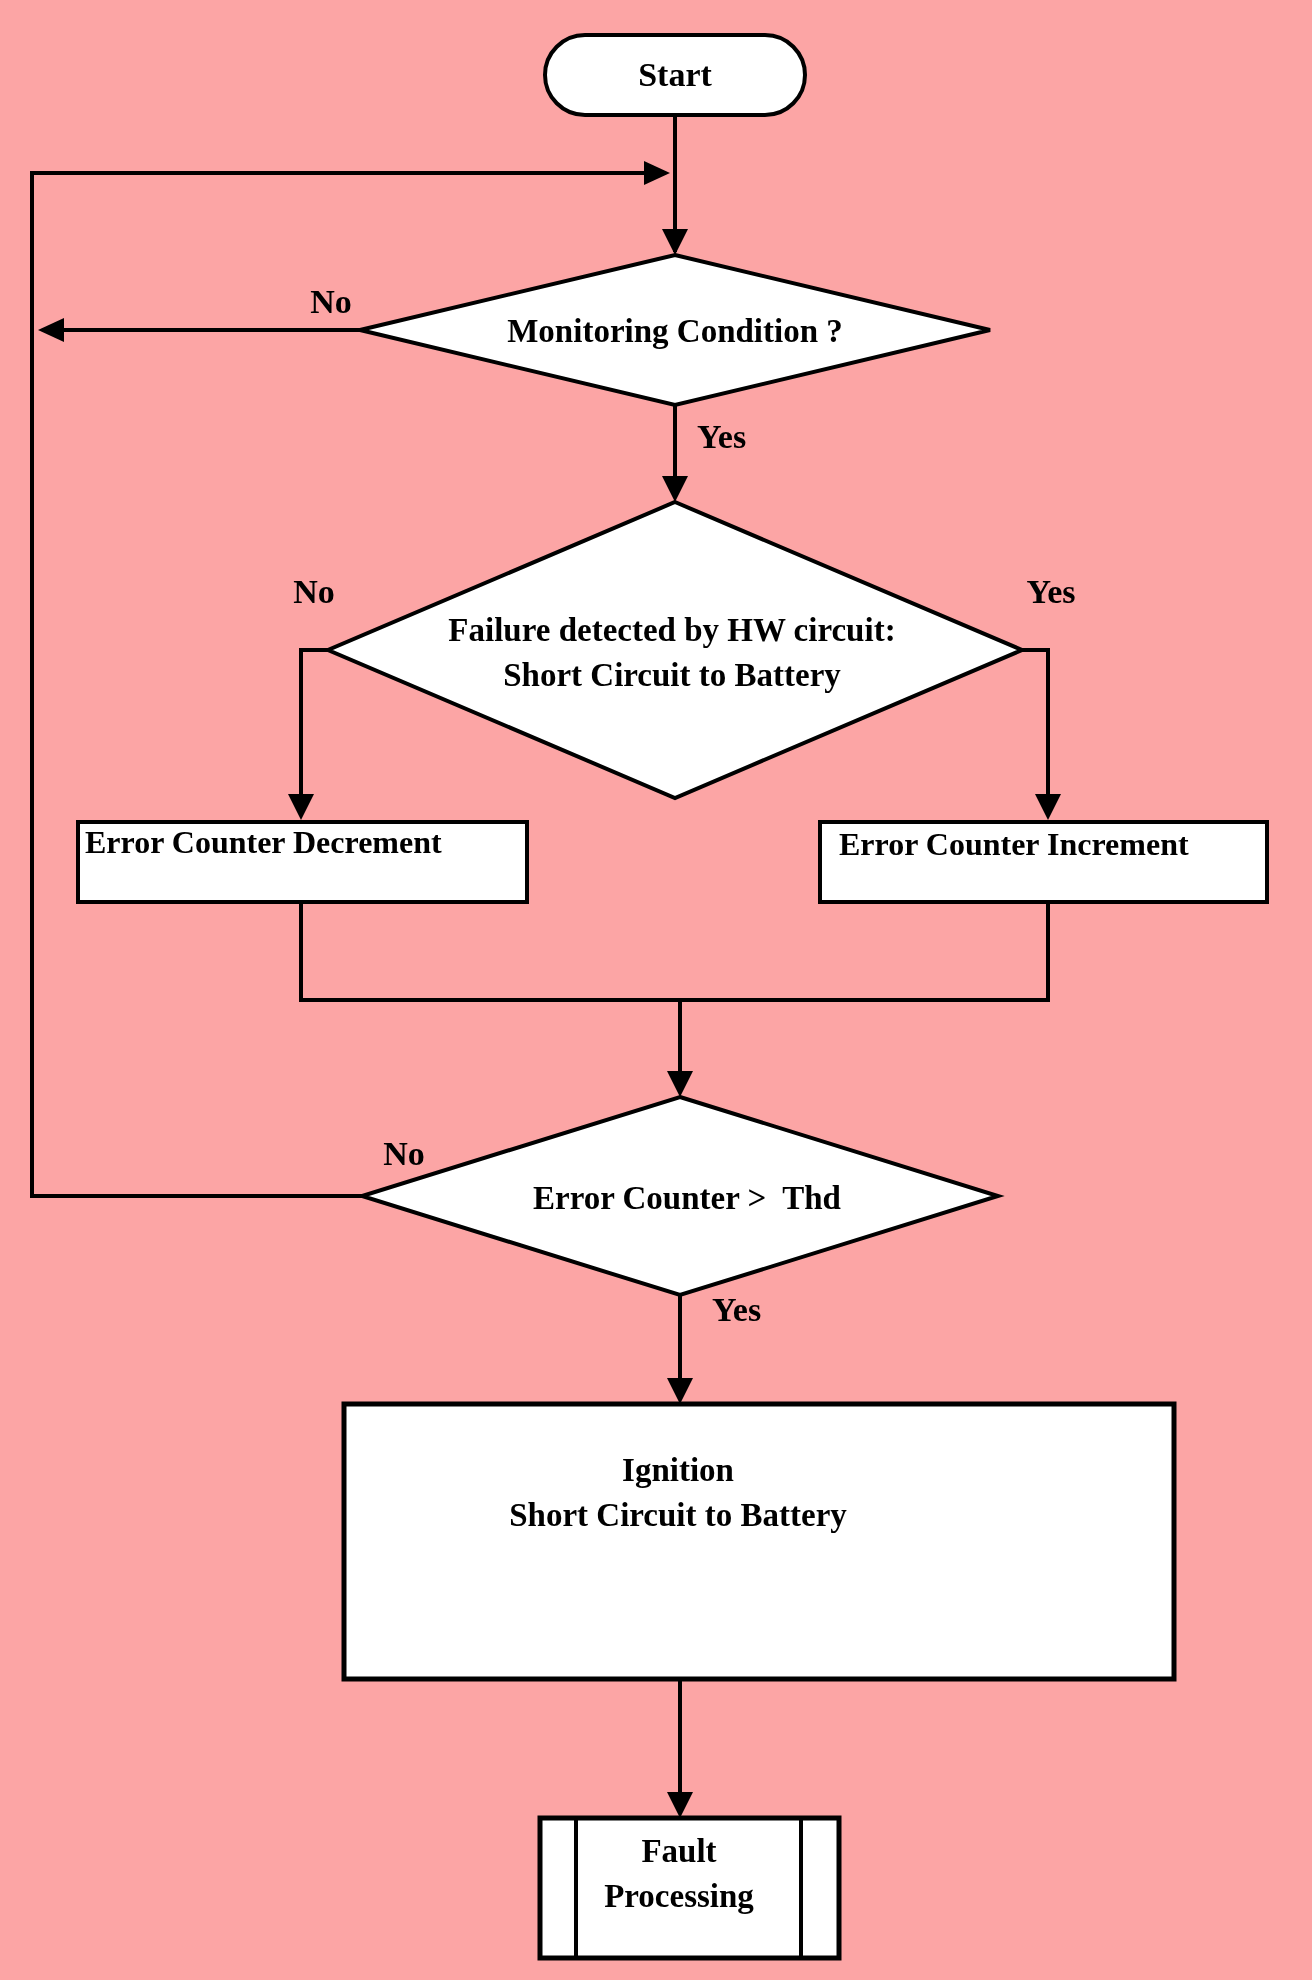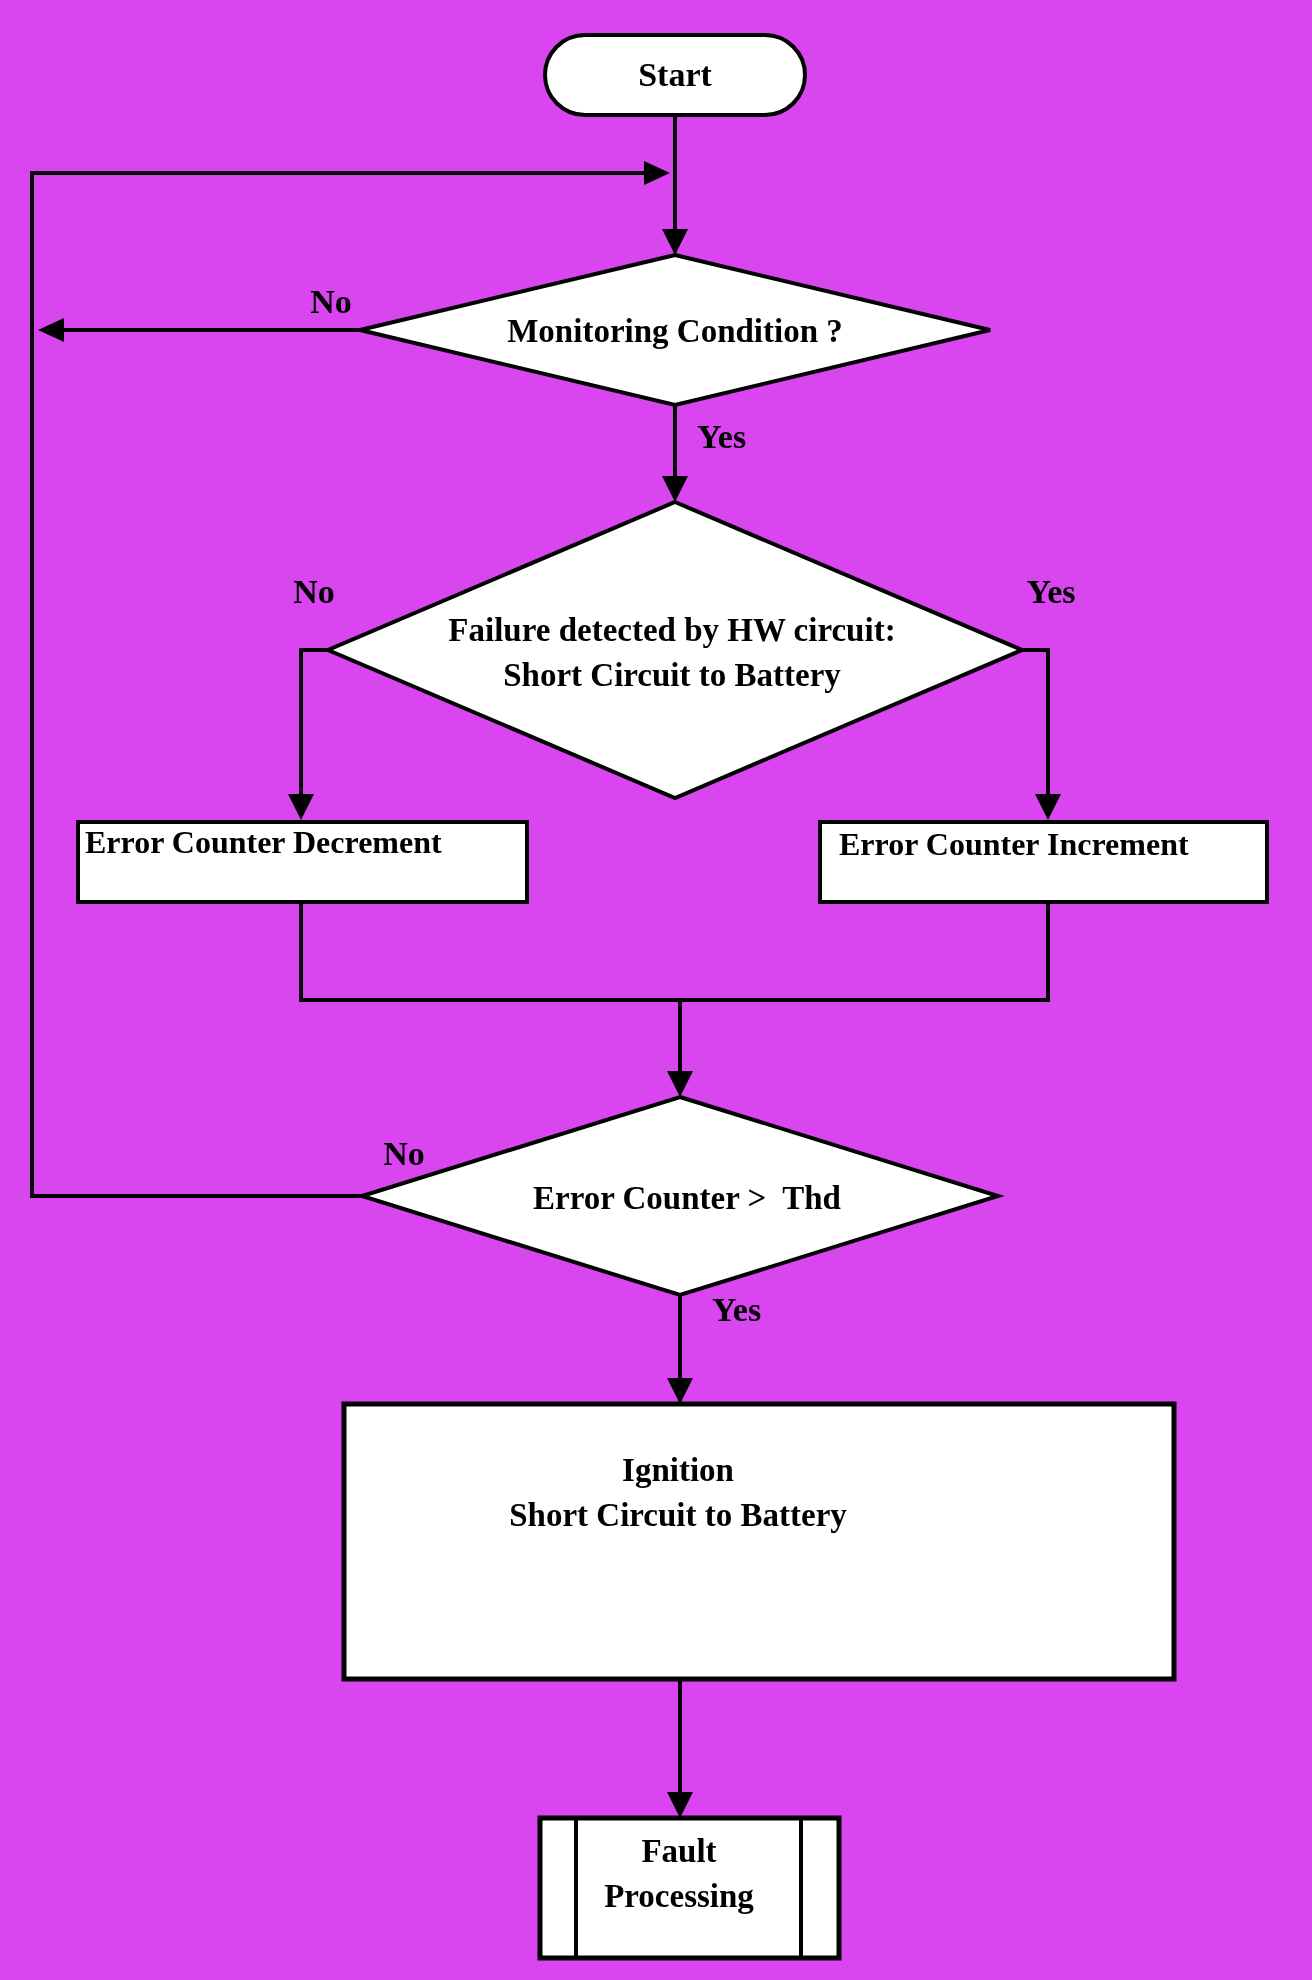--- a/index.html
+++ b/index.html
@@ -3,21 +3,21 @@
 <meta charset="utf-8">
 <style>
   html, body {
     margin: 0;
     padding: 0;
     background: #ffffff;
   }
   .canvas-wrap {
     width: 1312px;
     height: 1980px;
-    background: #d946ef;
+    background: #fca5a5;
     position: relative;
   }
   svg { display: block; }
   svg text {
     font-family: "Liberation Serif", "DejaVu Serif", serif;
     font-weight: 600;
     fill: #000000;
     white-space: pre;
   }
   .node-label   { font-size: 33px; }

